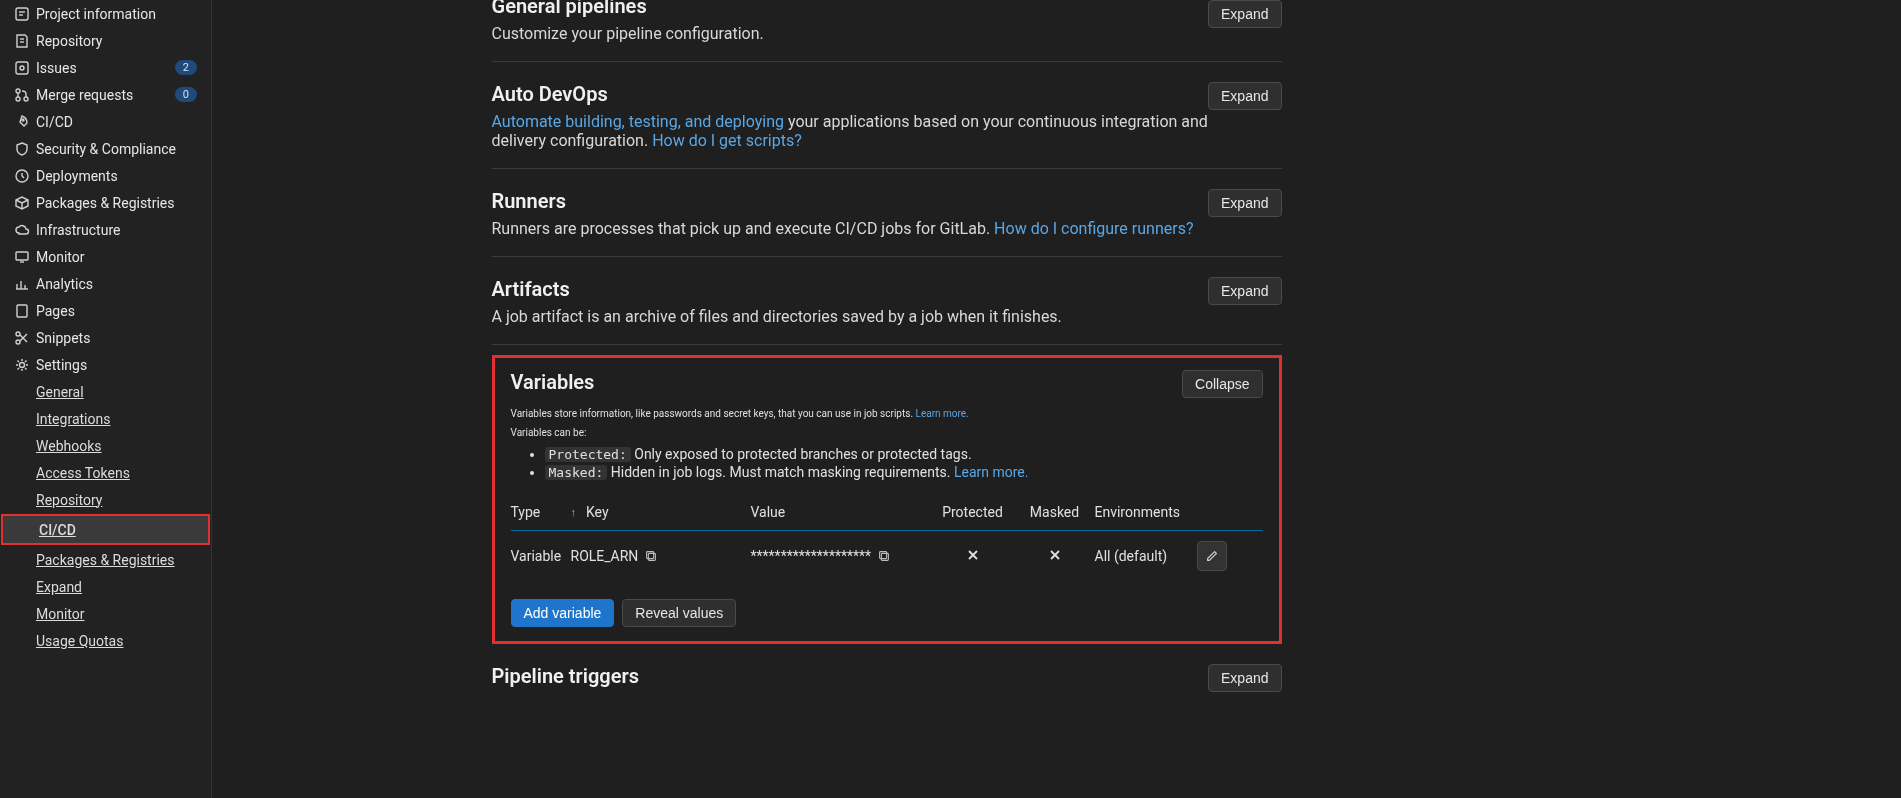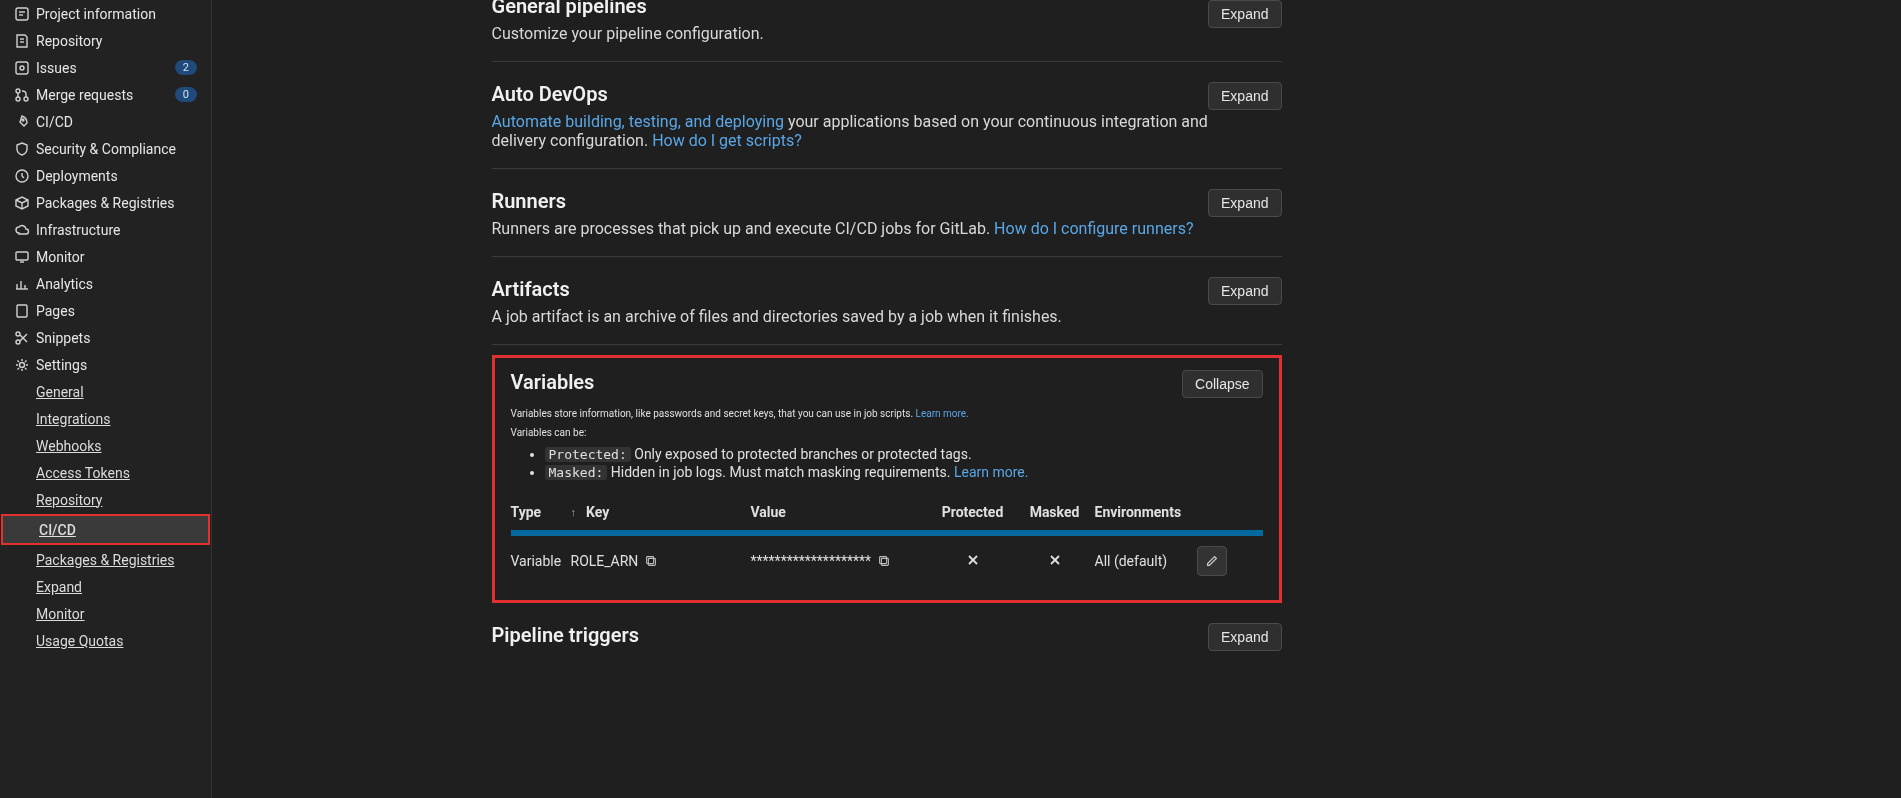--- a/index.html
+++ b/index.html
@@ -130,22 +130,22 @@
   .var-table {
     width: 100%;
     margin-top: 10px;
   }
   .var-table-head, .var-table-row {
     display:flex;
     align-items:center;
     padding: 10px 0;
   }
   .var-table-head {
-    border-bottom: 6px solid #0369a1;
-    font-weight: 700;
+    border-bottom: 1px solid #0369a1;
+    font-weight: 400;
     font-size:14px;
   }
   .col-type  { width: 60px; }
   .col-key   { width: 180px; display:flex; align-items:center; gap:6px;}
   .col-value { width: 180px; display:flex; align-items:center; gap:6px;}
   .col-prot  { width: 84px; text-align:center;}
   .col-mask  { width: 80px; text-align:center;}
   .col-env   { width: 92px; }
   .col-act   { width: 40px; text-align:right;}
   .sort-arrow { font-size:11px; color:#aaa; margin-right:4px;}
@@ -450,20 +450,24 @@
               <div class="col-act">
                 <span class="edit-btn">
                     <svg width="14" height="14" viewBox="0 0 16 16" fill="none" stroke="#ccc" stroke-width="1.4">
                       <path d="M11 3l2 2-8 8H3v-2z"></path>
                     </svg>
                   </span>
               </div>
             </div>
           </div>
 
+          <div class="actions">
+            <button class="btn btn-primary">Add variable</button>
+            <button class="btn">Reveal values</button>
+          </div>
         </div>
       </div>
     </div>
 
     <div class="section pipeline-trigger" style="border-bottom:none;">
       <div class="section-head">
         <h2>Pipeline triggers</h2>
         <button class="btn">Expand</button>
       </div>
     </div>

